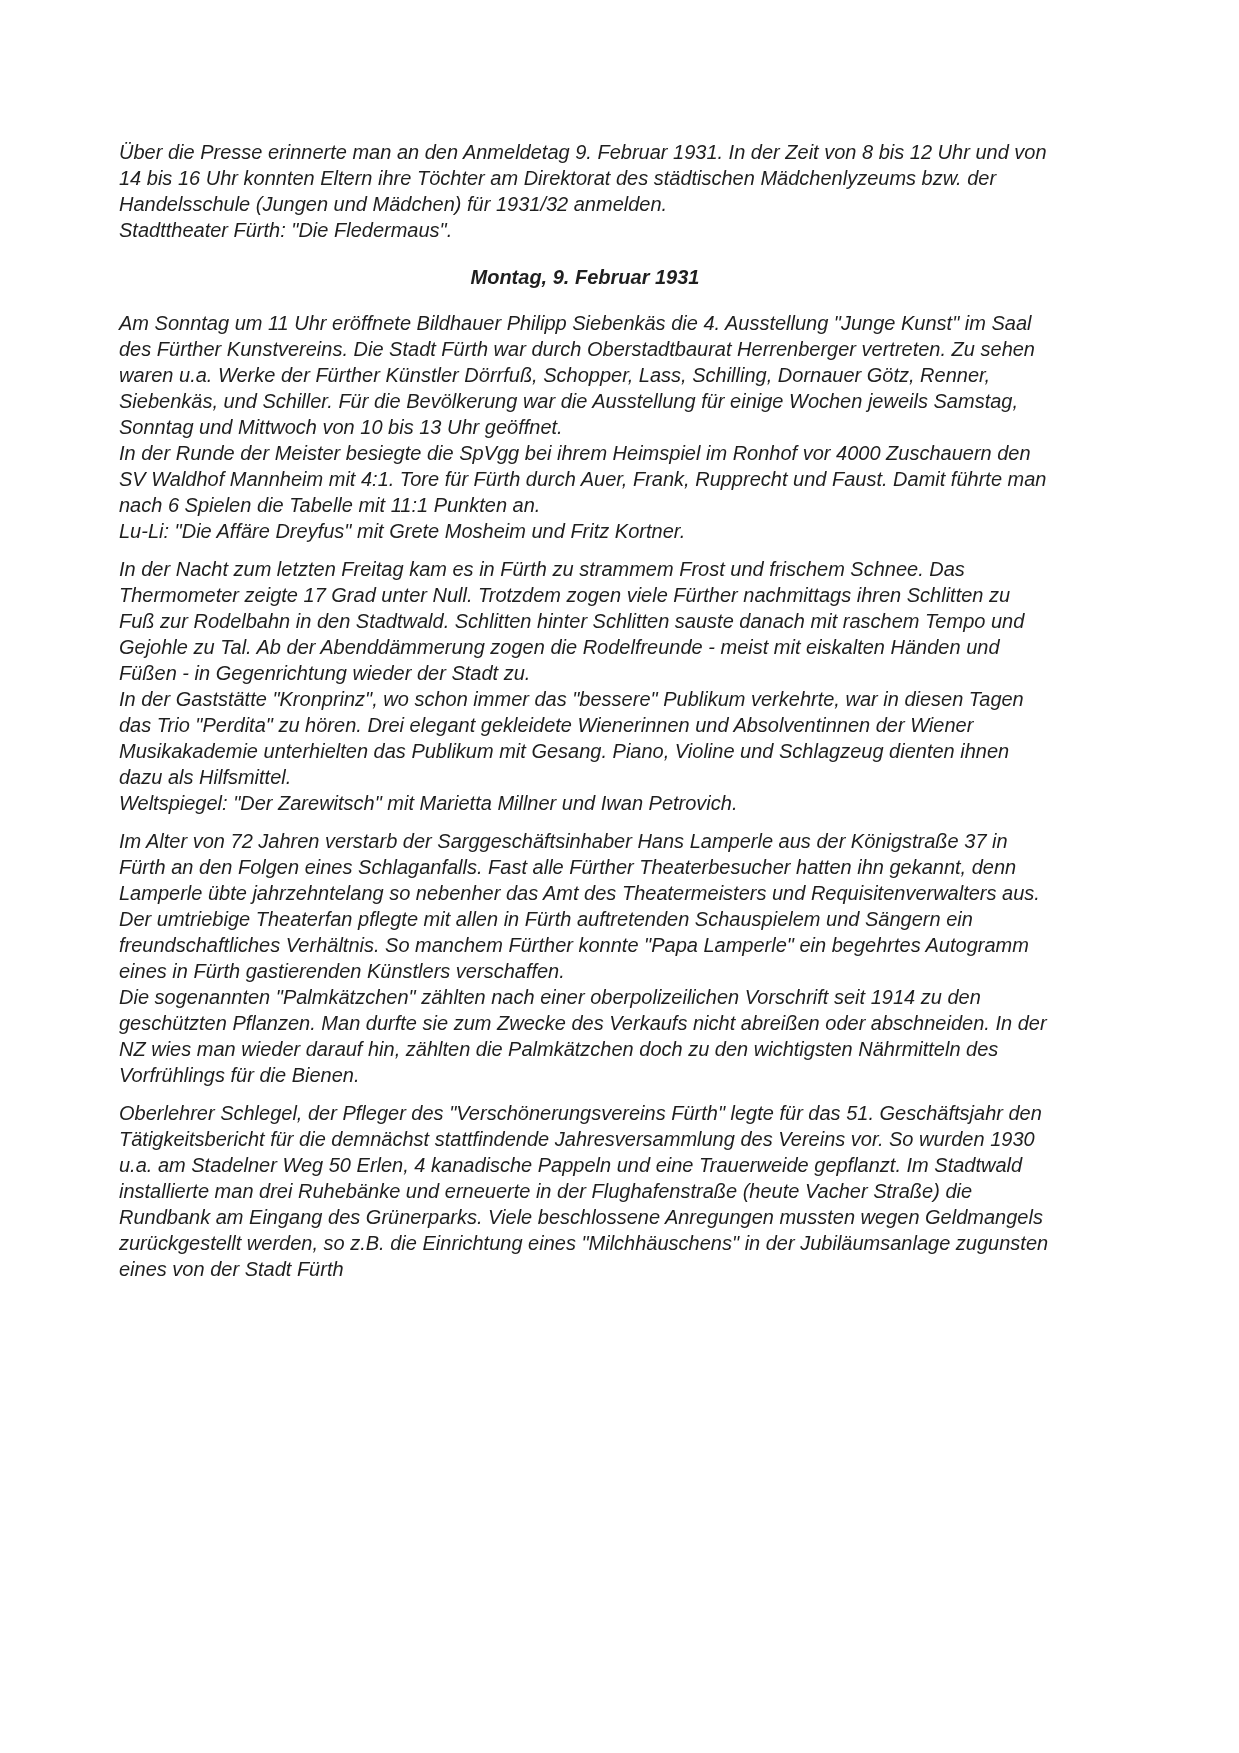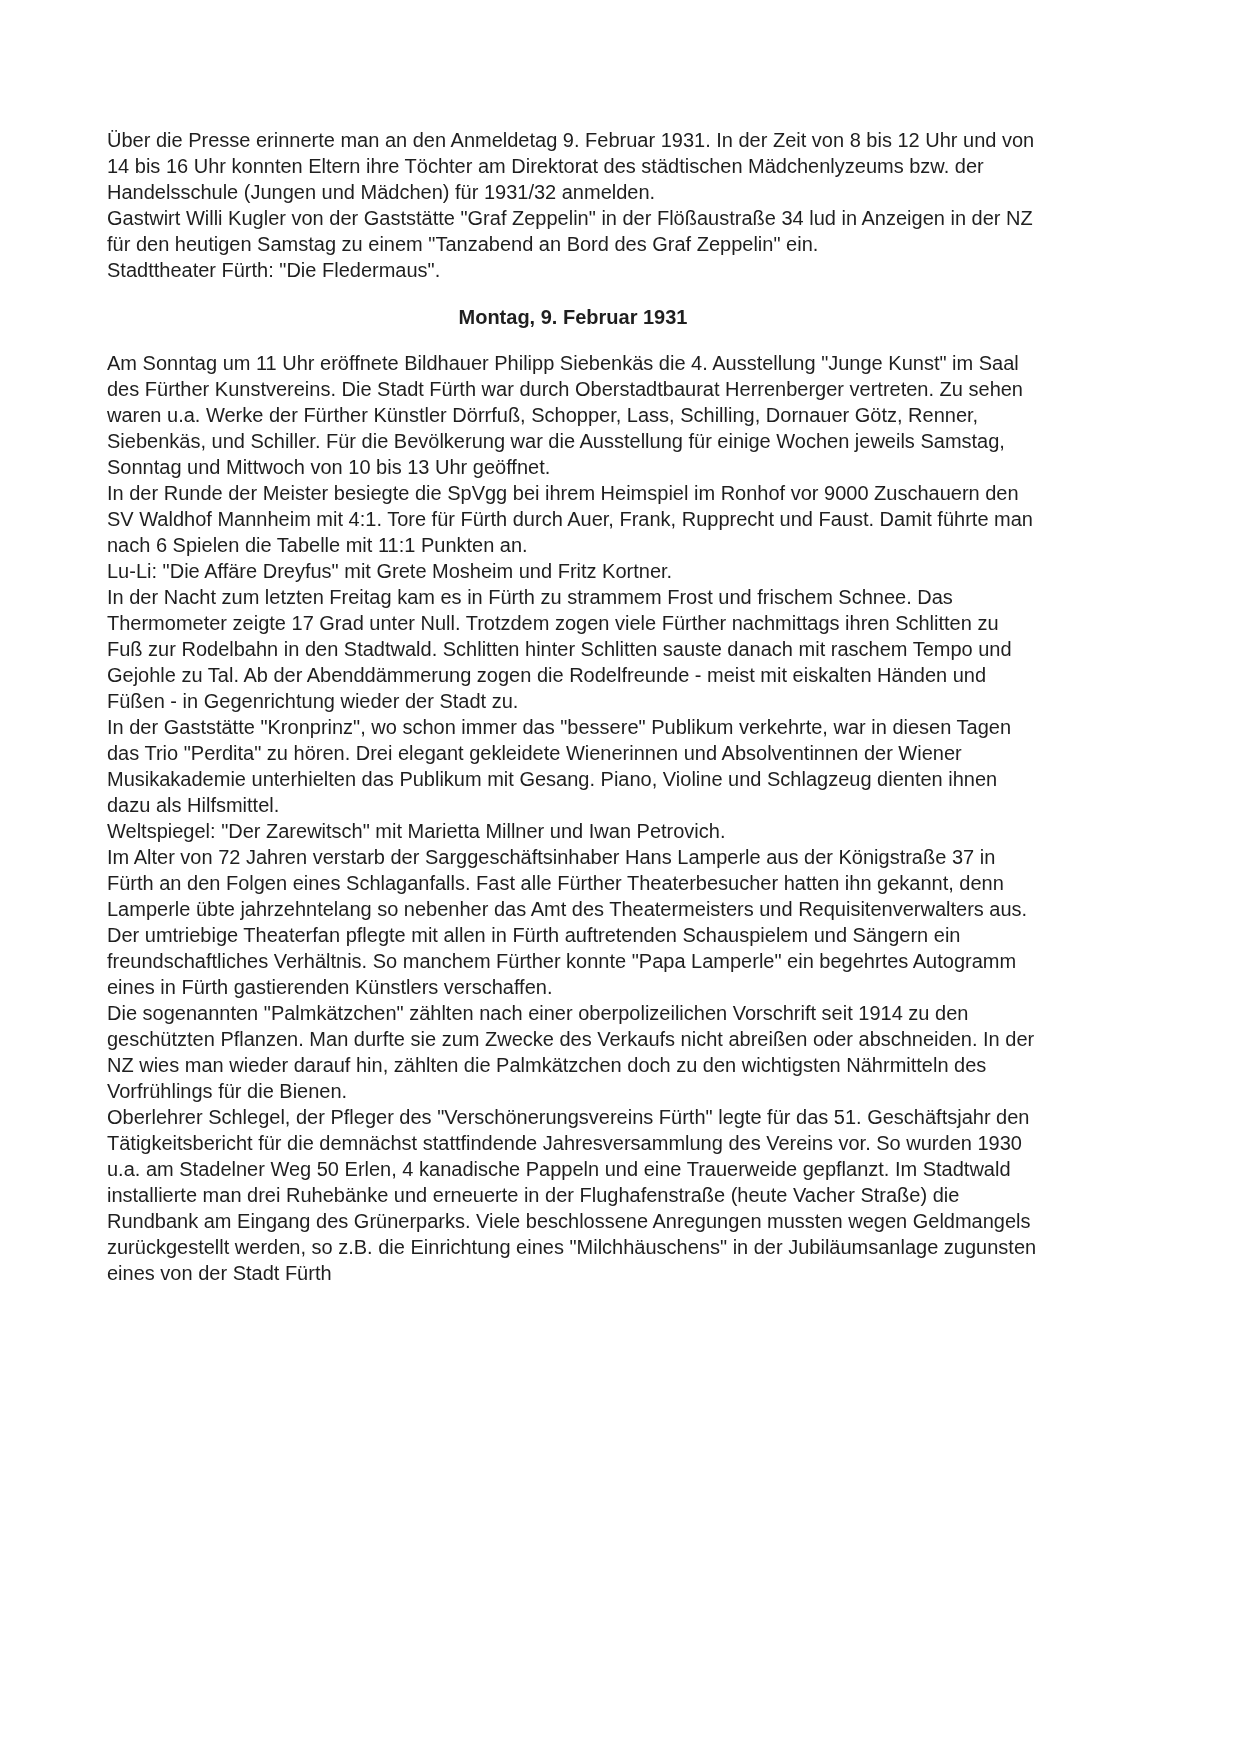--- a/index.html
+++ b/index.html
@@ -14,21 +14,22 @@
     font-family: "Liberation Sans", "DejaVu Sans", sans-serif;
     color: #1f1f1f;
     -webkit-font-smoothing: antialiased;
   }
   .page {
     box-sizing: border-box;
     padding: 127px 102px 60px 107px;
     width: 1239px;
   }
   .doc-section {
-    margin: 0;
+    margin: 12px;
+    font-style: italic;
   }
   .para {
     margin: 0;
     font-size: 20px;
     line-height: 26px;
     font-weight: 400;
     max-width: 932px;
   }
   .heading {
     margin: 21px 0 20px 0;
@@ -39,28 +40,27 @@
     text-align: center;
   }
 </style>
 </head>
 <body>
 
 <main class="page">
 
   <section class="doc-section">
     <p class="para">Über die Presse erinnerte man an den Anmeldetag 9. Februar 1931. In der Zeit von 8 bis 12 Uhr und von 14 bis 16 Uhr konnten Eltern ihre Töchter am Direktorat des städtischen Mädchenlyzeums bzw. der Handelsschule (Jungen und Mädchen) für 1931/32 anmelden.</p>
-    <p class="para">Gastwirt Willi Kugler von der Gaststätte "Graf Zeppelin" in der Flößaustraße 34 lud in Anzeigen in der NZ für den heutigen Samstag zu einem "Tanzabend an Bord des Graf Zeppelin" ein.</p>
     <p class="para">Stadttheater Fürth: "Die Fledermaus".</p>
   </section>
 
   <section class="doc-section">
     <h2 class="heading">Montag, 9. Februar 1931</h2>
     <p class="para">Am Sonntag um 11 Uhr eröffnete Bildhauer Philipp Siebenkäs die 4. Ausstellung "Junge Kunst" im Saal des Fürther Kunstvereins. Die Stadt Fürth war durch Oberstadtbaurat Herrenberger vertreten. Zu sehen waren u.a. Werke der Fürther Künstler Dörrfuß, Schopper, Lass, Schilling, Dornauer Götz, Renner, Siebenkäs, und Schiller. Für die Bevölkerung war die Ausstellung für einige Wochen jeweils Samstag, Sonntag und Mittwoch von 10 bis 13 Uhr geöffnet.</p>
-    <p class="para">In der Runde der Meister besiegte die SpVgg bei ihrem Heimspiel im Ronhof vor 9000 Zuschauern den SV Waldhof Mannheim mit 4:1. Tore für Fürth durch Auer, Frank, Rupprecht und Faust. Damit führte man nach 6 Spielen die Tabelle mit 11:1 Punkten an.</p>
+    <p class="para">In der Runde der Meister besiegte die SpVgg bei ihrem Heimspiel im Ronhof vor 4000 Zuschauern den SV Waldhof Mannheim mit 4:1. Tore für Fürth durch Auer, Frank, Rupprecht und Faust. Damit führte man nach 6 Spielen die Tabelle mit 11:1 Punkten an.</p>
     <p class="para">Lu-Li: "Die Affäre Dreyfus" mit Grete Mosheim und Fritz Kortner.</p>
   </section>
 
   <section class="doc-section">
     <p class="para">In der Nacht zum letzten Freitag kam es in Fürth zu strammem Frost und frischem Schnee. Das Thermometer zeigte 17 Grad unter Null. Trotzdem zogen viele Fürther nachmittags ihren Schlitten zu Fuß zur Rodelbahn in den Stadtwald. Schlitten hinter Schlitten sauste danach mit raschem Tempo und Gejohle zu Tal. Ab der Abenddämmerung zogen die Rodelfreunde - meist mit eiskalten Händen und Füßen - in Gegenrichtung wieder der Stadt zu.</p>
     <p class="para">In der Gaststätte "Kronprinz", wo schon immer das "bessere" Publikum verkehrte, war in diesen Tagen das Trio "Perdita" zu hören. Drei elegant gekleidete Wienerinnen und Absolventinnen der Wiener Musikakademie unterhielten das Publikum mit Gesang. Piano, Violine und Schlagzeug dienten ihnen dazu als Hilfsmittel.</p>
     <p class="para">Weltspiegel: "Der Zarewitsch" mit Marietta Millner und Iwan Petrovich.</p>
   </section>
 
   <section class="doc-section">

